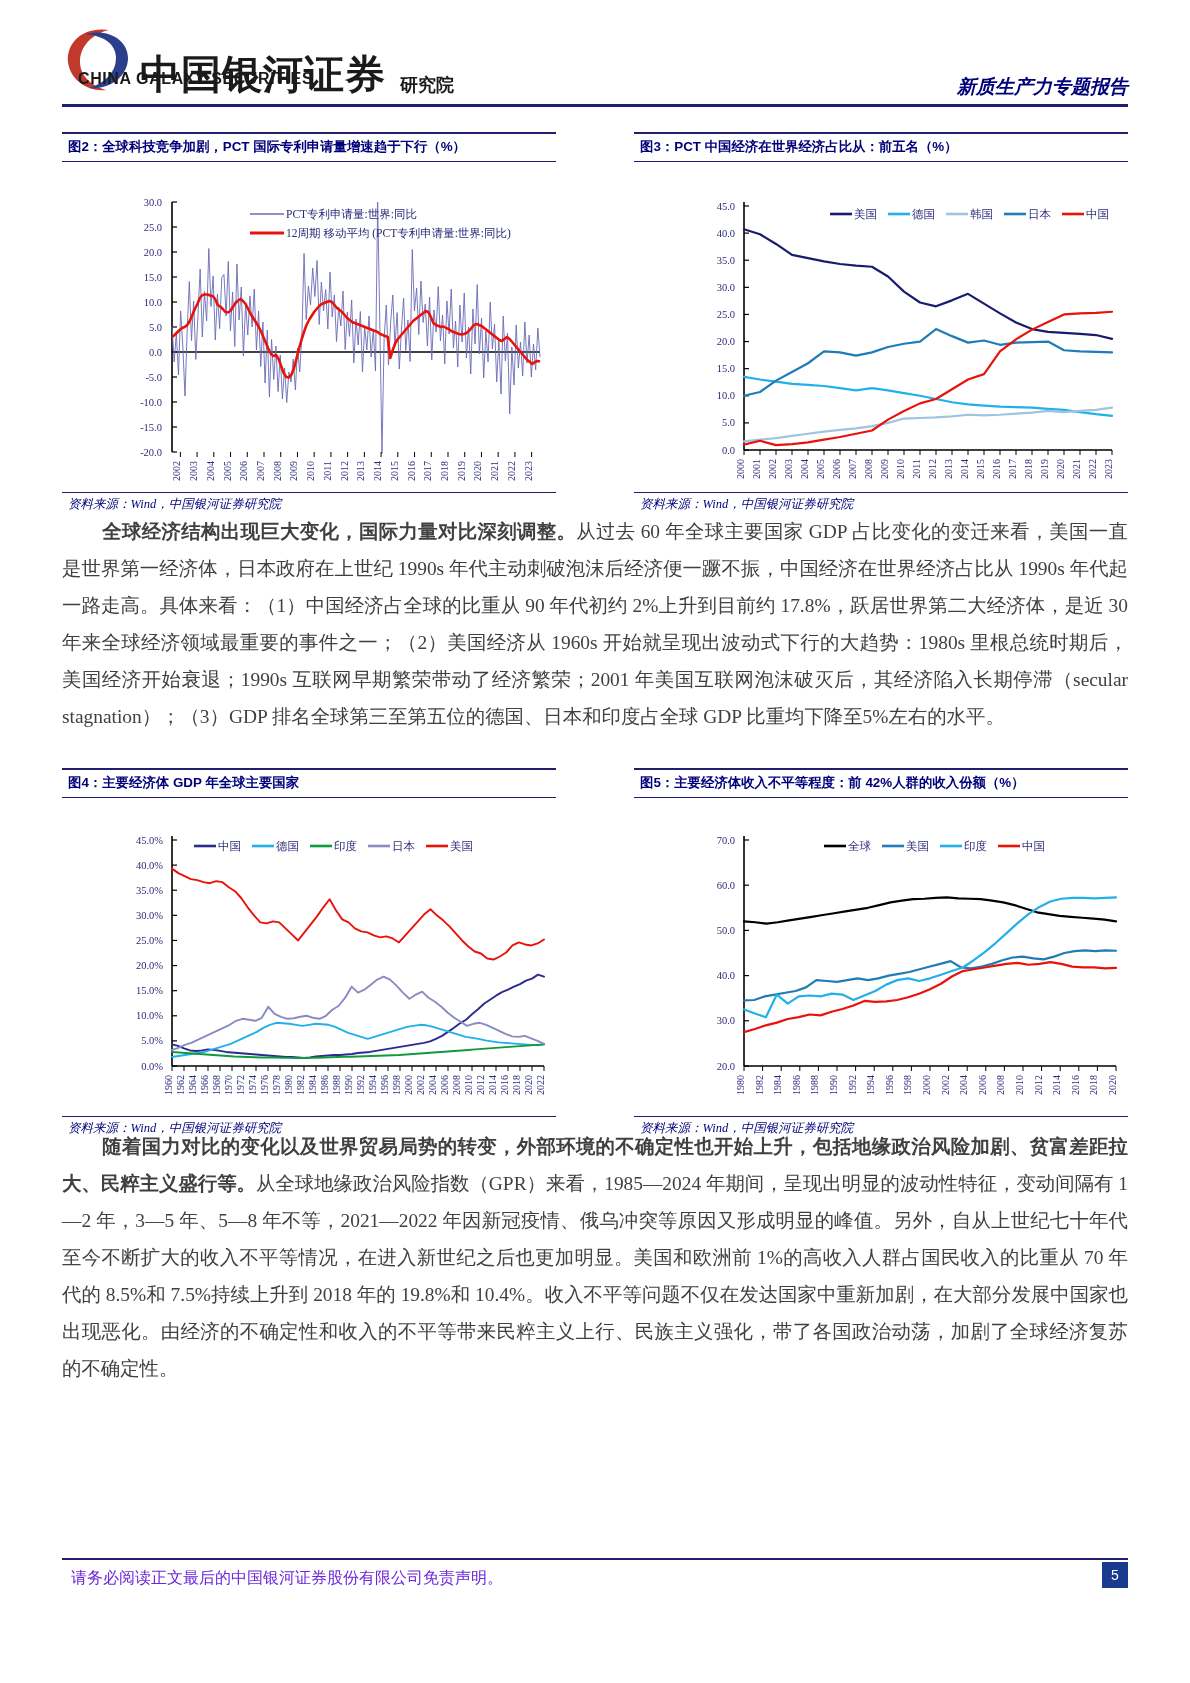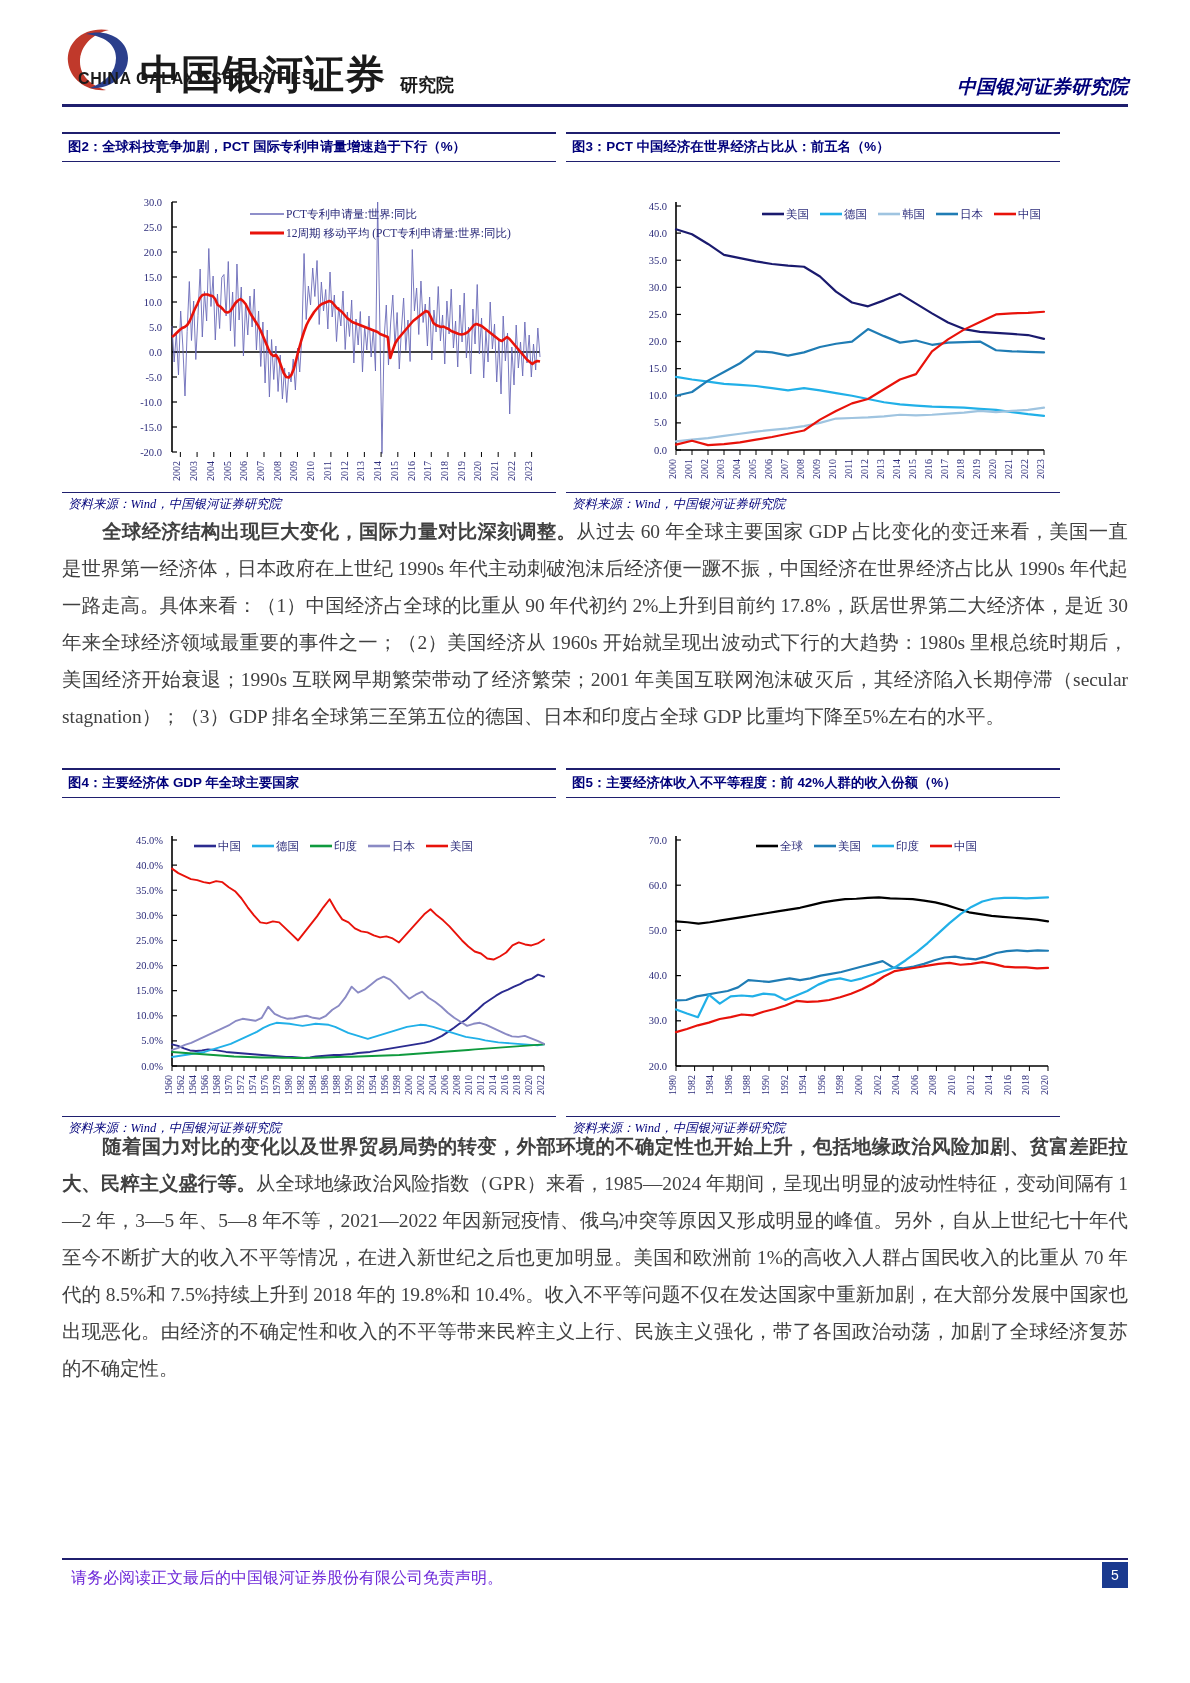--- a/index.html
+++ b/index.html
@@ -36,21 +36,21 @@
     position:absolute; right:62px; top:74px;
     font-family:"Liberation Sans", sans-serif;
     font-weight:bold; font-size:19px; color:#00007a; font-style:italic;
   }
   .header-rule {
     position:absolute; left:62px; right:62px; top:104px;
     height:3px; background:#1f1f6e;
   }
 
   
-  .fig-row { position:absolute; left:62px; right:62px; display:flex; gap:10px; }
+  .fig-row { position:absolute; left:62px; right:62px; display:flex; gap:10px;justify-content:space-between; }
   .fig {
     width:494px;
     border:0;
   }
   .fig-title-bar {
     border-top:2px solid #1f1f6e;
     border-bottom:1.6px solid #1f1f6e;
     padding:4px 4px 5px 6px;
     font-family:"Liberation Sans", sans-serif;
     font-weight:bold;
@@ -114,21 +114,21 @@
           <path d="M24 12 C46 6, 66 18, 66 36 C66 54, 48 68, 28 66 C44 60, 54 50, 54 36 C54 22, 42 14, 24 12 Z" fill="#2b3f8c"></path>
           <path d="M20 36 C30 28, 44 30, 48 38 C52 46, 42 54, 30 52" fill="none" stroke="#ffffff" stroke-width="5"></path>
         </svg>
       </div>
       <div class="logo-text-block">
         <span class="logo-cn">中国银河证券</span>
         <span class="logo-inst">研究院</span>
       </div>
     </div>
     <div class="logo-en">CHINA GALAXY SECURITIES</div>
-    <div class="report-tag">中国银河证券研究院</div>
+    <div class="report-tag">新质生产力专题报告</div>
     <div class="header-rule"></div>
   </div>
 
   <div class="fig-row" style="top:132px;">
 
     <div class="fig">
       <div class="fig-title-bar">图2：全球科技竞争加剧，PCT 国际专利申请量增速趋于下行（%）</div>
       <div class="fig-body">
         <svg width="494" height="330" viewBox="0 0 494 330">
 

